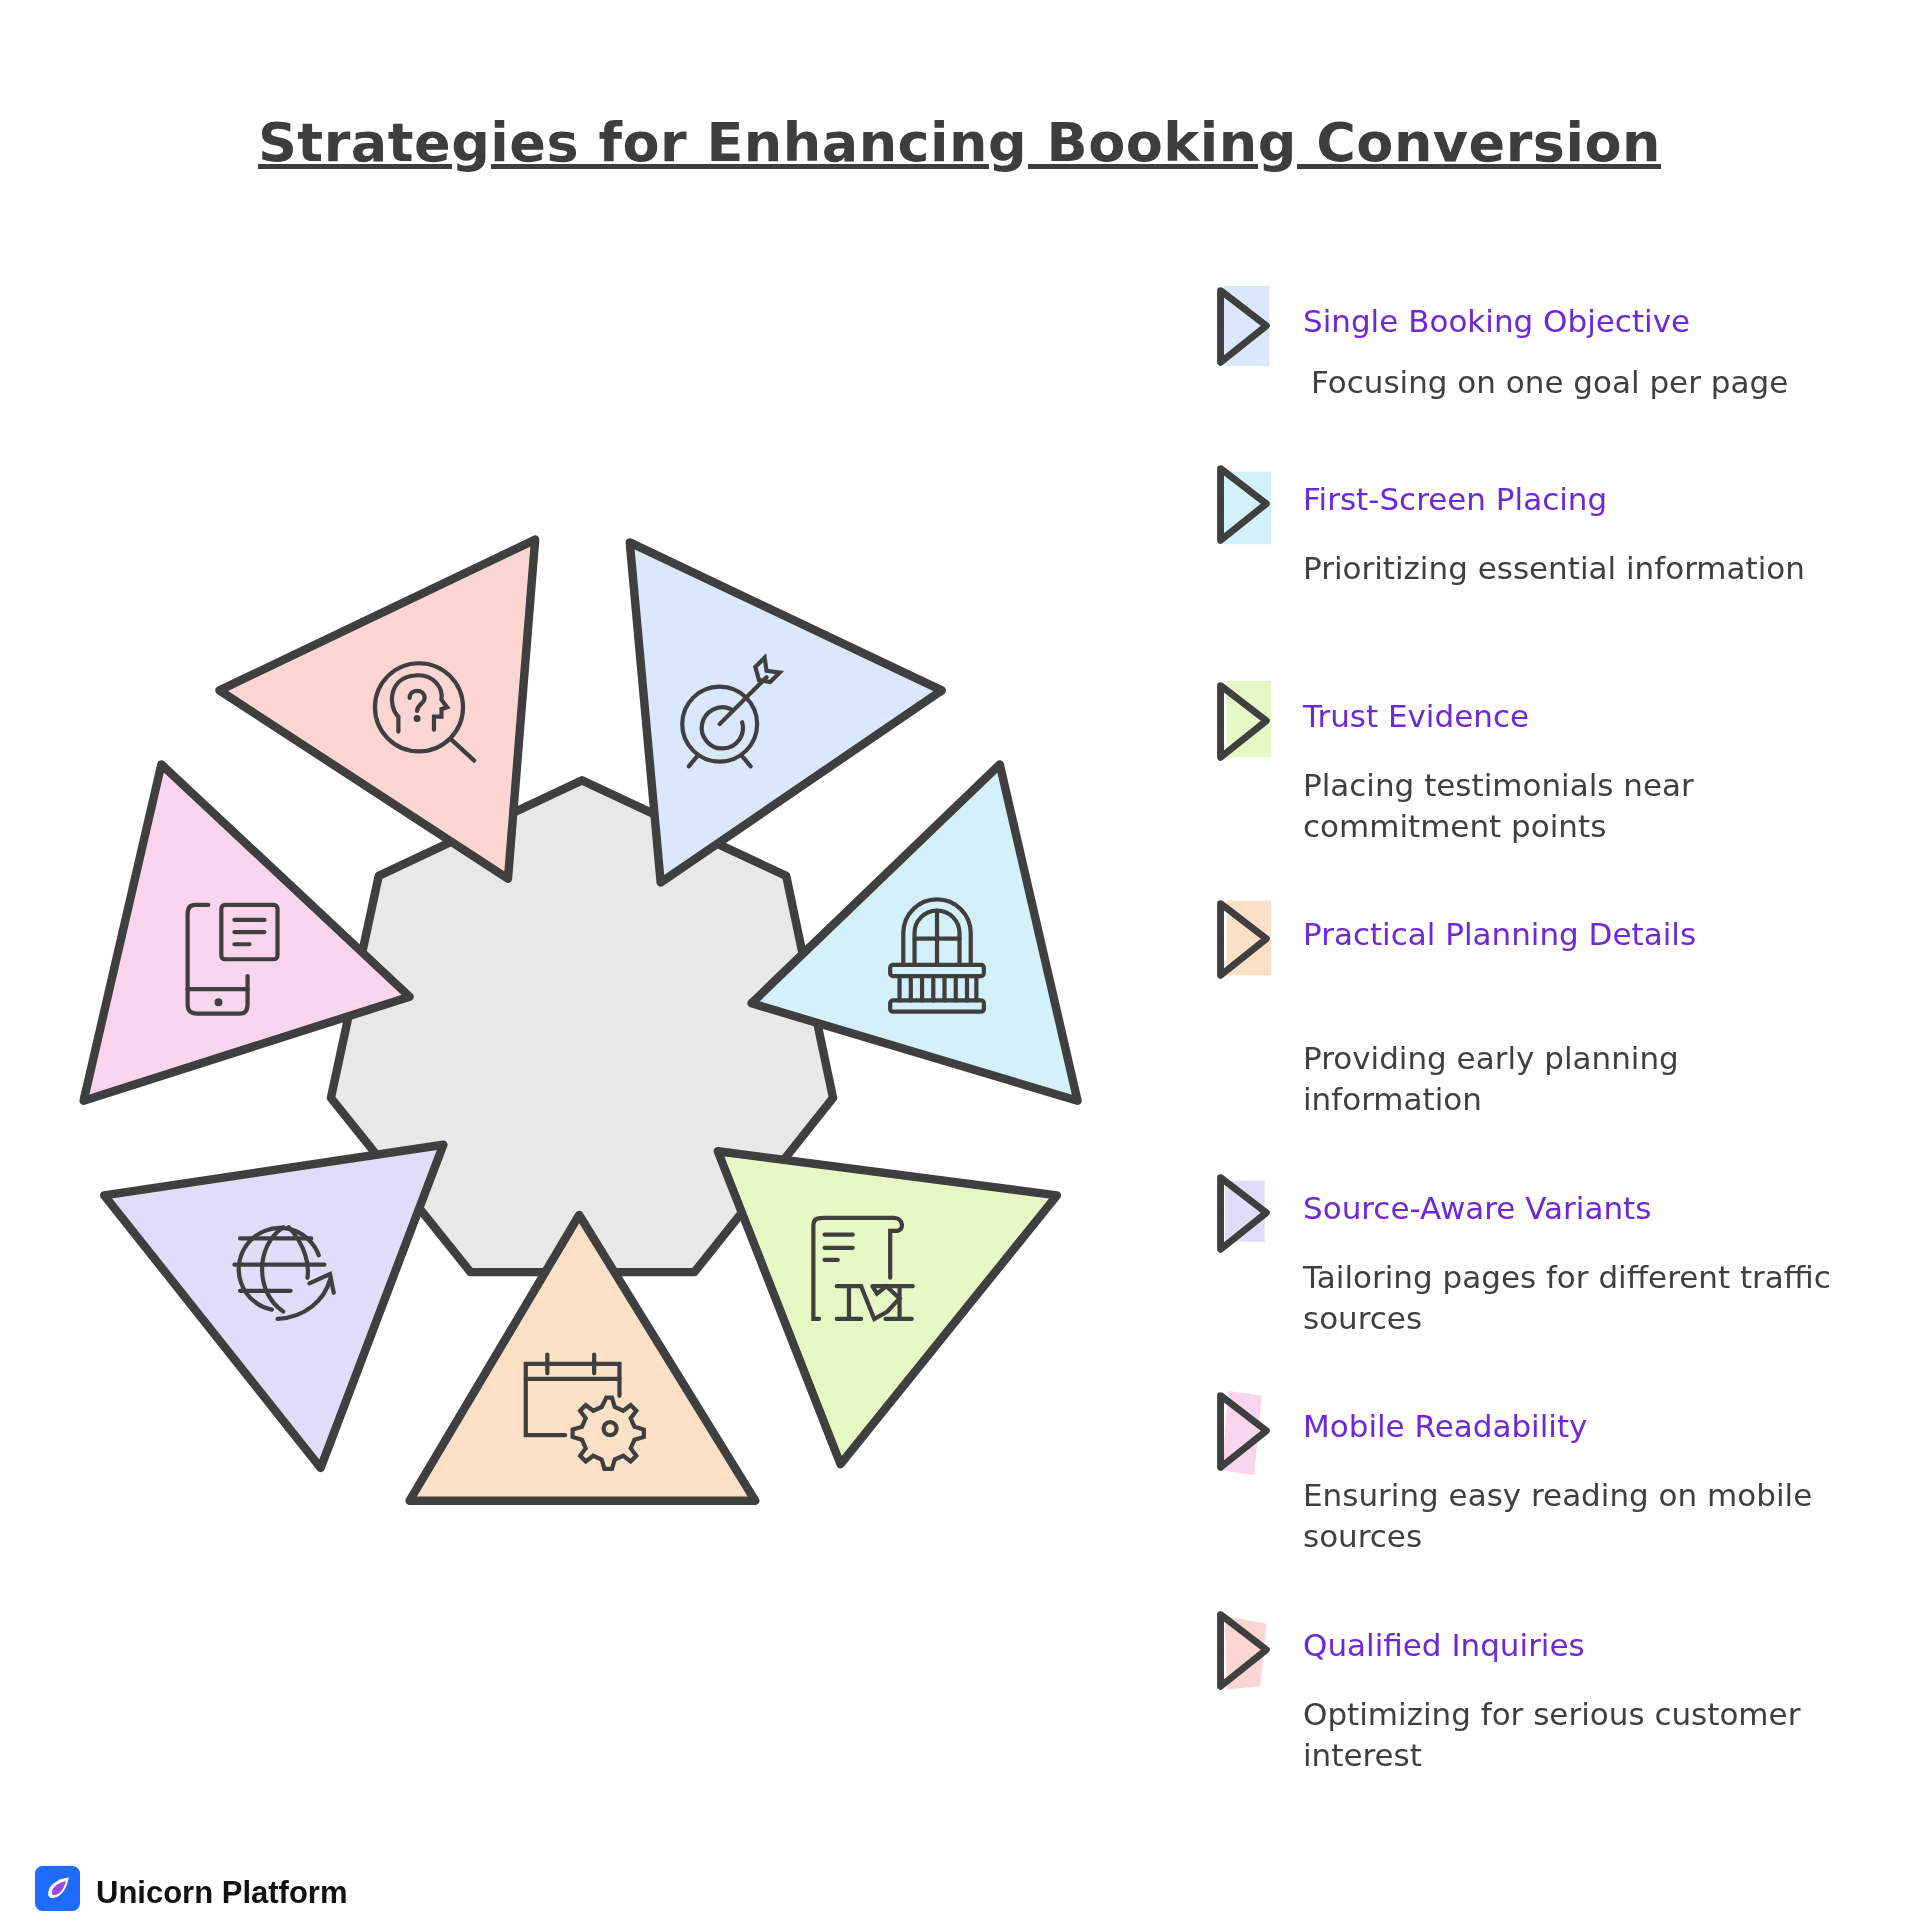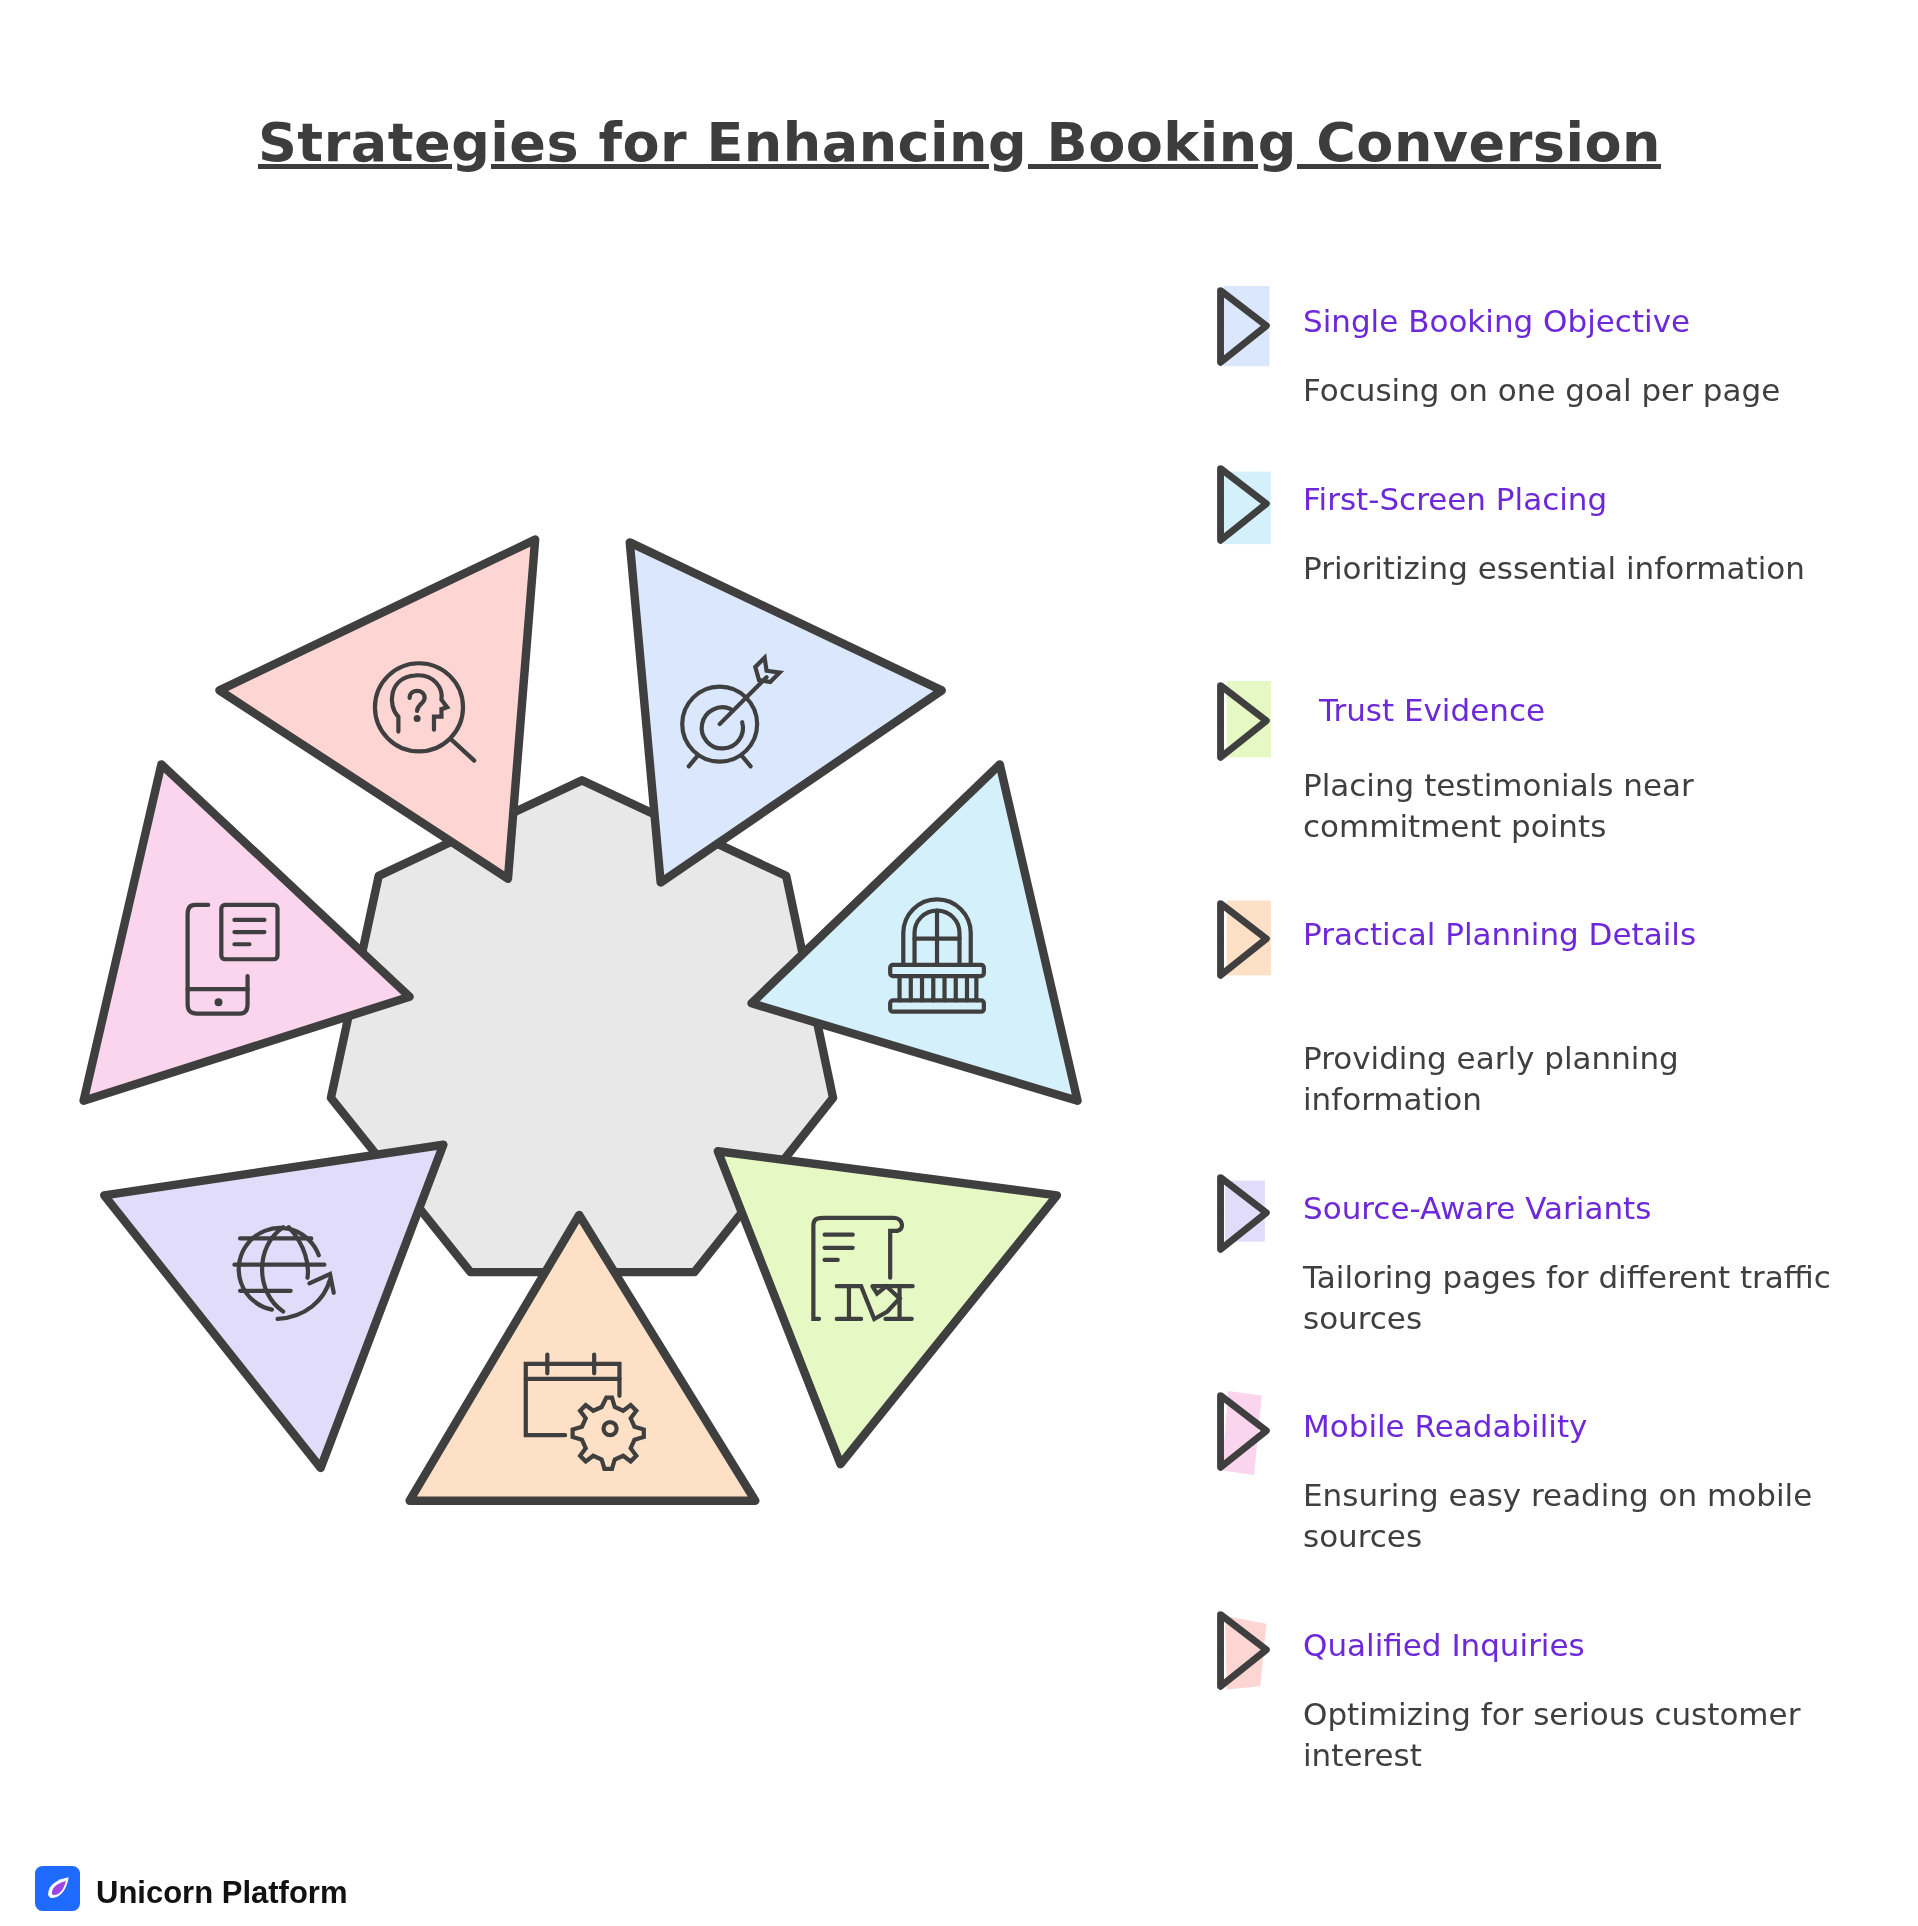--- a/index.html
+++ b/index.html
@@ -108,38 +108,38 @@
     </g>
   </g>
 </svg>
 
 <div class="item" style="top:286px;">
   <svg class="marker" viewBox="0 0 80 110">
     <rect x="10" y="0" width="60" height="105" fill="#dbe7fc"></rect>
     <polygon points="6,6 66,52 6,100" fill="none" stroke="#3f3f3f" stroke-width="9" stroke-linejoin="round"></polygon>
   </svg>
   <div class="label" style="top:9.4px;">Single Booking Objective</div>
-  <div class="desc" style="top:84px;">Focusing on one goal per page</div>
+  <div class="desc" style="top:76px;margin-left:8px;">Focusing on one goal per page</div>
 </div>
 
 <div class="item" style="top:464px;">
   <svg class="marker" viewBox="0 0 80 110">
     <rect x="10" y="10" width="62" height="95" fill="#d4f0fb"></rect>
     <polygon points="6,6 66,52 6,100" fill="none" stroke="#3f3f3f" stroke-width="9" stroke-linejoin="round"></polygon>
   </svg>
   <div class="label" style="top:9.4px;">First-Screen Placing</div>
   <div class="desc" style="top:84px;">Prioritizing essential information</div>
 </div>
 
 <div class="item" style="top:681px;">
   <svg class="marker" viewBox="0 0 80 110">
     <rect x="14" y="0" width="58" height="100" fill="#e6f9c4"></rect>
     <polygon points="6,6 66,52 6,100" fill="none" stroke="#3f3f3f" stroke-width="9" stroke-linejoin="round"></polygon>
   </svg>
-  <div class="label" style="top:3px;margin-left:16px;">Trust Evidence</div>
+  <div class="label" style="top:9px;">Trust Evidence</div>
   <div class="desc" style="top:84px;">Placing testimonials near commitment points</div>
 </div>
 
 <div class="item" style="top:899px;">
   <svg class="marker" viewBox="0 0 80 110">
     <rect x="14" y="2" width="58" height="98" fill="#fde0c6"></rect>
     <polygon points="6,6 66,52 6,100" fill="none" stroke="#3f3f3f" stroke-width="9" stroke-linejoin="round"></polygon>
   </svg>
   <div class="label" style="top:9.4px;">Practical Planning Details</div>
   <div class="desc" style="top:139px;">Providing early planning information</div>

